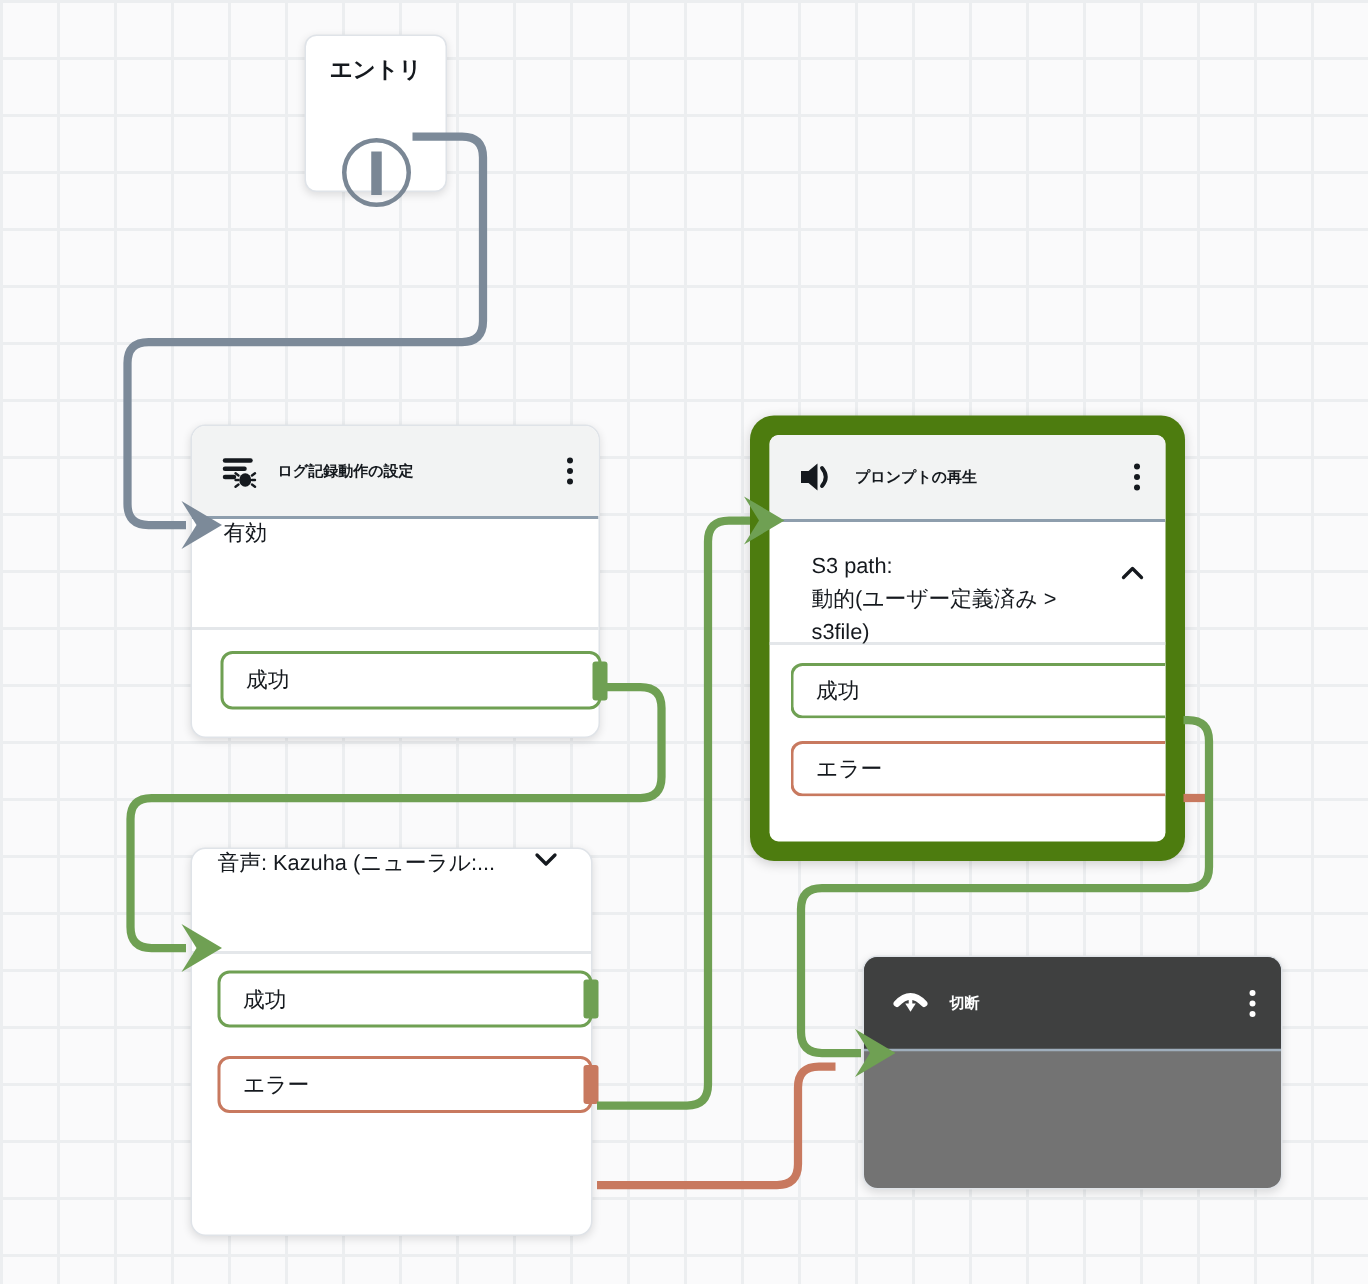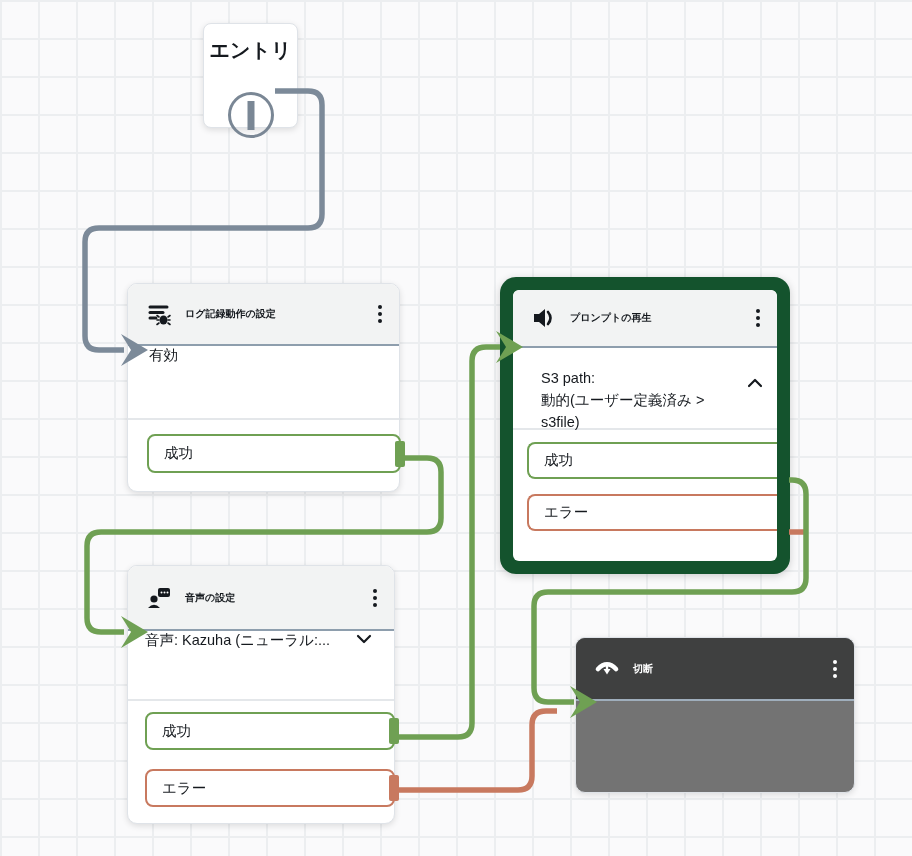--- a/index.html
+++ b/index.html
@@ -34,33 +34,33 @@
     position:relative;background:#fff;border-radius:8px;display:flex;align-items:center;
     font-size:14.5px;box-sizing:border-box;font-family:Liberation Serif, serif;
   }
   .pill.success{border:2px solid #6FA053;}
   .pill.error{border:2px solid #C8795F;text-align:right;}
   .pill span{margin-left:15px;}
   .handle{position:absolute;right:-6px;top:50%;transform:translateY(-50%);width:10px;height:26px;border-radius:2px;}
   .handle.green{background:#6FA053;}
   .handle.salmon{background:#C8795F;}
   .selected-frame{
-    position:absolute;z-index:1;background:#14532d;border-radius:16px;padding:13px;
+    position:absolute;z-index:1;background:#4d7c0f;border-radius:16px;padding:13px;
     box-sizing:border-box;box-shadow:0 2px 8px rgba(0,0,0,0.18);
   }
   .selected-frame .inner-card{
     width:100%;height:100%;background:#fff;border-radius:6px;position:relative;box-sizing:border-box;overflow:hidden;
   }
   .edges{position:absolute;left:0;top:0;z-index:2;pointer-events:none;}
 </style>
 </head>
 <body>
 
 <div class="node" style="left:203px;top:23px;width:95px;height:105px;border-radius:8px;">
-  <div style="text-align:center;font-weight:bold;font-size:20px;margin-top:13px;">エントリ</div>
+  <div style="text-align:center;font-weight:bold;font-size:15px;margin-top:13px;">エントリ</div>
   <div style="position:absolute;left:50%;top:68px;transform:translateX(-50%);width:46px;height:46px;border:3px solid #7A8795;border-radius:50%;box-sizing:border-box;">
     <div style="position:absolute;left:50%;top:6px;transform:translateX(-50%);width:7px;height:29px;background:#7A8795;"></div>
   </div>
 </div>
 
 <div class="node" style="left:127px;top:283px;width:273px;height:209px;">
   <div class="node-header" style="height:62px;">
     <span class="icon-box">
       <svg width="26" height="26" viewBox="0 0 26 26">
         <g stroke="#15191E" stroke-width="3" stroke-linecap="round">
@@ -132,38 +132,20 @@
         <span>成功</span>
       </div>
       <div class="pill error" style="position:absolute;left:14px;top:64px;width:250px;height:37px;border-radius:8px 0 0 8px;border-right:none;">
         <span>エラー</span>
       </div>
     </div>
   </div>
 </div>
 
 <div class="node" style="left:127px;top:565px;width:268px;height:259px;">
-  <div class="node-header" style="height:65px;">
-    <span class="icon-box">
-      <svg width="26" height="26" viewBox="0 0 26 26">
-        <circle cx="8" cy="14" r="3.6" fill="#15191E"></circle>
-        <path d="M2,23 Q8,16.5 14,23 Z" fill="#15191E"></path>
-        <rect x="12" y="3" width="12" height="9" rx="2" fill="#15191E"></rect>
-        <circle cx="15.5" cy="7.5" r="1" fill="#fff"></circle>
-          <circle cx="18.5" cy="7.5" r="1" fill="#fff"></circle>
-          <circle cx="21.5" cy="7.5" r="1" fill="#fff"></circle>
-      </svg>
-    </span>
-    <span class="node-title">音声の設定</span>
-    <span class="kebab">
-        <i></i>
-        <i></i>
-        <i></i>
-      </span>
-  </div>
   <div class="node-row" style="height:68px;padding:0 22px 0 17px;">
     <span style="flex:1;white-space:nowrap;overflow:hidden;">音声: Kazuha (ニューラル:...</span>
     <span>
       <svg width="16" height="10" viewBox="0 0 16 10">
           <polyline points="2,2 8,8 14,2" fill="none" stroke="#15191E" stroke-width="2.2" stroke-linecap="round" stroke-linejoin="round"></polyline>
         </svg>
     </span>
   </div>
   <div class="divider"></div>
   <div style="position:relative;height:122px;">

